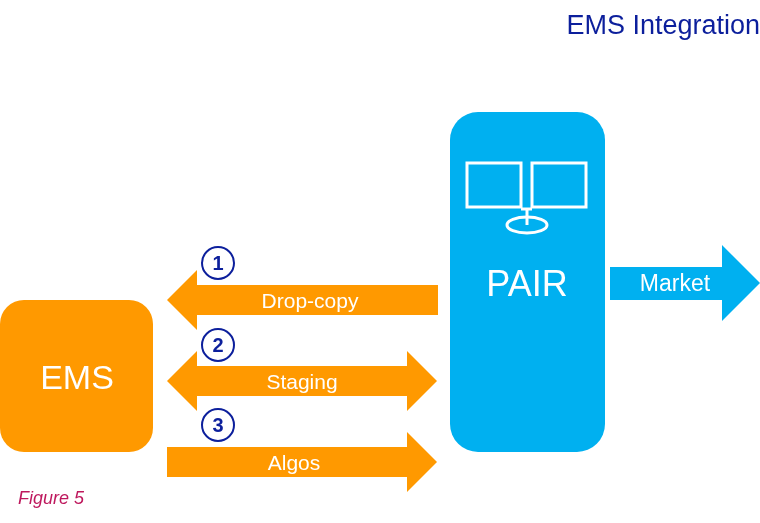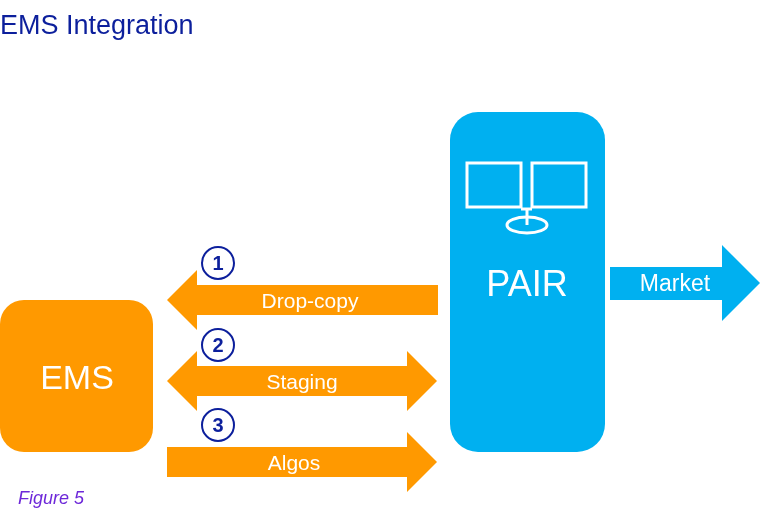--- a/index.html
+++ b/index.html
@@ -1,19 +1,19 @@
 <!DOCTYPE html>
 <html><head>
 <meta charset="utf-8">
 <style>
   html, body { margin: 0; padding: 0; background: #ffffff; }
   body { width: 760px; height: 523px; position: relative; overflow: hidden; font-family: "Liberation Sans", sans-serif; }
   #diagram { position: absolute; left: 0; top: 0; }
-  .title { position: absolute; left: 0; width: 760px; top: 10px; text-align: left; color: #0c1f9c; font-size: 27px; }
-  .caption { position: absolute; left: 18px; top: 488px; font-size: 18px; font-style: italic; color: #6d28d9; }
+  .title { position: absolute; left: 0; width: 760px; top: 10px; text-align: right; color: #0c1f9c; font-size: 27px; }
+  .caption { position: absolute; left: 18px; top: 488px; font-size: 18px; font-style: italic; color: #be185d; }
   .box-label { font-family: "Liberation Sans", sans-serif; fill: #ffffff; }
   .arrow-label { font-family: "Liberation Sans", sans-serif; fill: #ffffff; font-size: 21px; }
   .num { font-family: "Liberation Sans", sans-serif; fill: #0c1f9c; font-size: 20px; font-weight: bold; }
 </style>
 </head>
 <body>
 
 <div class="title">EMS Integration</div>
 
 <svg id="diagram" width="760" height="523" viewBox="0 0 760 523">

